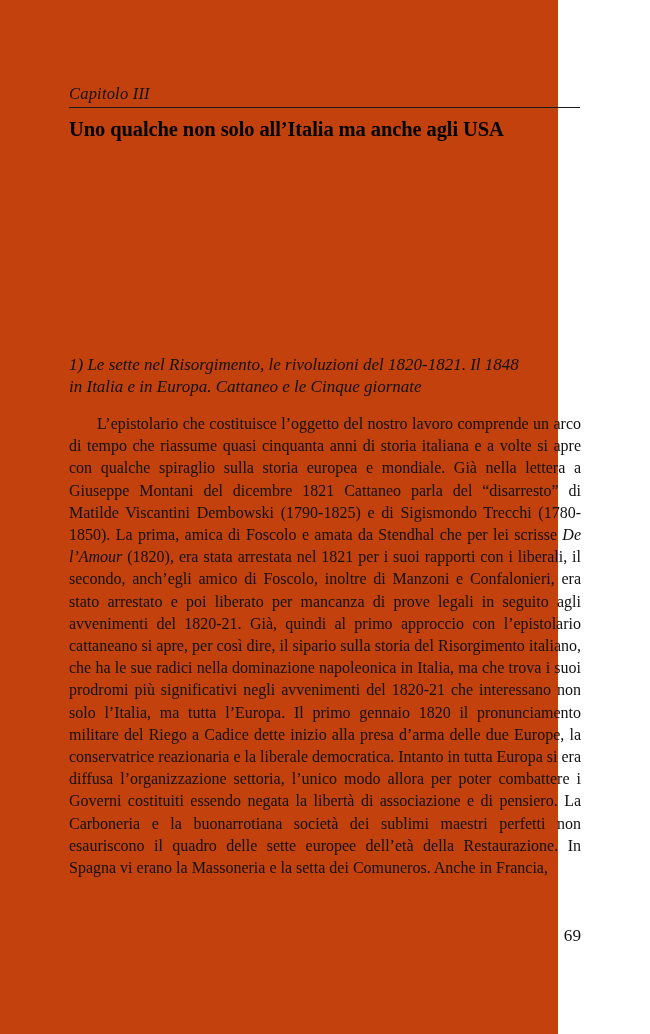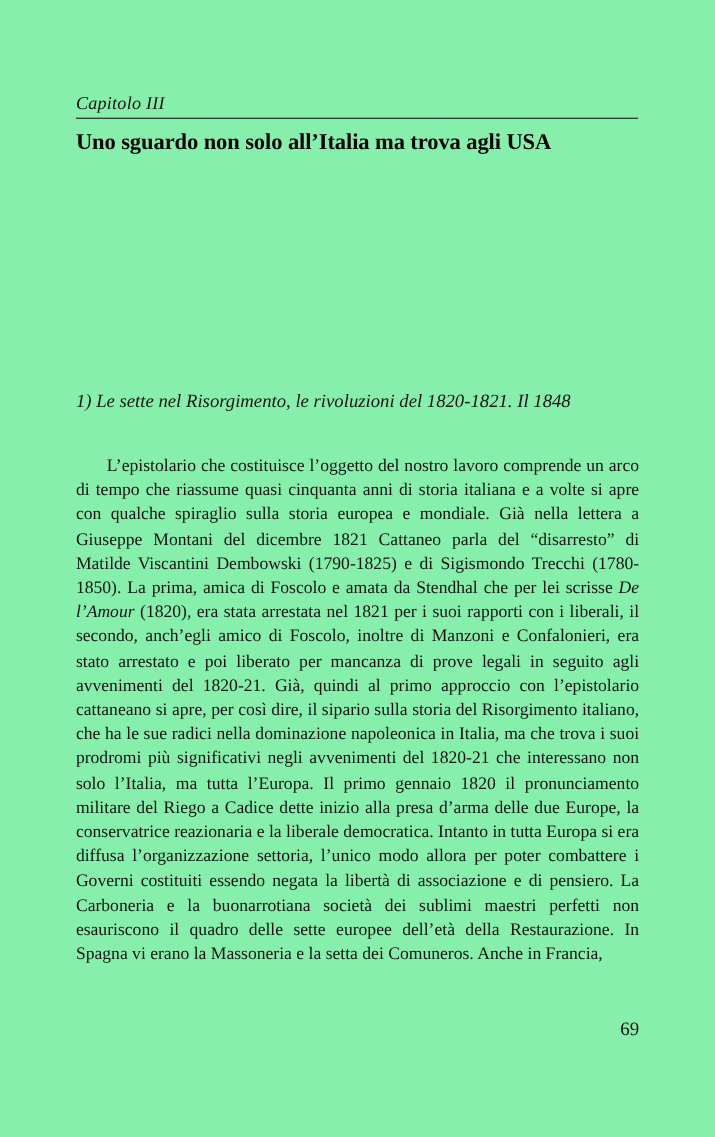--- a/index.html
+++ b/index.html
@@ -12,23 +12,23 @@
     height: 1034px;
     position: relative;
     font-family: "Liberation Serif", "DejaVu Serif", serif;
     color: #111111;
     overflow: hidden;
   }
   .page {
     position: absolute;
     left: 0;
     top: 0;
-    width: 650px;
+    width: 558px;
     height: 1034px;
-    background: #86efac;
+    background: #c2410c;
   }
   .content {
     position: absolute;
     left: 69px;
     top: 84px;
     width: 511px;
   }
   .running-head {
     font-style: italic;
     font-size: 16.5px;
@@ -103,26 +103,27 @@
 </style>
 </head>
 <body>
 
 <div class="page">
 
   <div class="content">
     <div class="running-head">Capitolo III</div>
     <div class="head-rule"></div>
     <h1 class="chapter-title">
-      <span class="tline">Uno sguardo non solo all’Italia ma trova agli USA</span>
+      <span class="tline">Uno qualche non solo all’Italia ma anche agli USA</span>
     </h1>
   </div>
 
   <div class="section-heading">
     <span class="sline">1) Le sette nel Risorgimento, le rivoluzioni del 1820-1821. Il 1848</span>
+    <span class="sline">in Italia e in Europa. Cattaneo e le Cinque giornate</span>
   </div>
 
   <div class="body-text">
     <p><span>L’epistolario che costituisce l’oggetto del nostro lavoro comprende un arco di tempo che riassume quasi cinquanta anni di storia italiana e a volte si apre con qualche spiraglio sulla storia europea e mondiale. Già nella lettera a Giuseppe Montani del dicembre 1821 Cattaneo parla del “disarresto” di Matilde Viscantini Dembowski (1790-1825) e di Sigismondo Trecchi (1780-1850). La prima, amica di Foscolo e amata da Stendhal che per lei scrisse </span><i>De l’Amour</i><span> (1820), era stata arrestata nel 1821 per i suoi rapporti con i liberali, il secondo, anch’egli amico di Foscolo, inoltre di Manzoni e Confalonieri, era stato arrestato e poi liberato per mancanza di prove legali in seguito agli avvenimenti del 1820-21. Già, quindi al primo approccio con l’epistolario cattaneano si apre, per così dire, il sipario sulla storia del Risorgimento italiano, che ha le sue radici nella dominazione napoleonica in Italia, ma che trova i suoi prodromi più significativi negli avvenimenti del 1820-21 che interessano non solo l’Italia, ma tutta l’Europa. Il primo gennaio 1820 il pronunciamento militare del Riego a Cadice dette inizio alla presa d’arma delle due Europe, la conservatrice reazionaria e la liberale democratica. Intanto in tutta Europa si era diffusa l’organizzazione settoria, l’unico modo allora per poter combattere i Governi costituiti essendo negata la libertà di associazione e di pensiero. La Carboneria e la buonarrotiana società dei sublimi maestri perfetti non esauriscono il quadro delle sette europee dell’età della Restaurazione. In Spagna vi erano la Massoneria e la setta dei Comuneros. Anche in Francia,</span></p>
   </div>
 
   <div class="page-number">69</div>
 
 </div>
 

